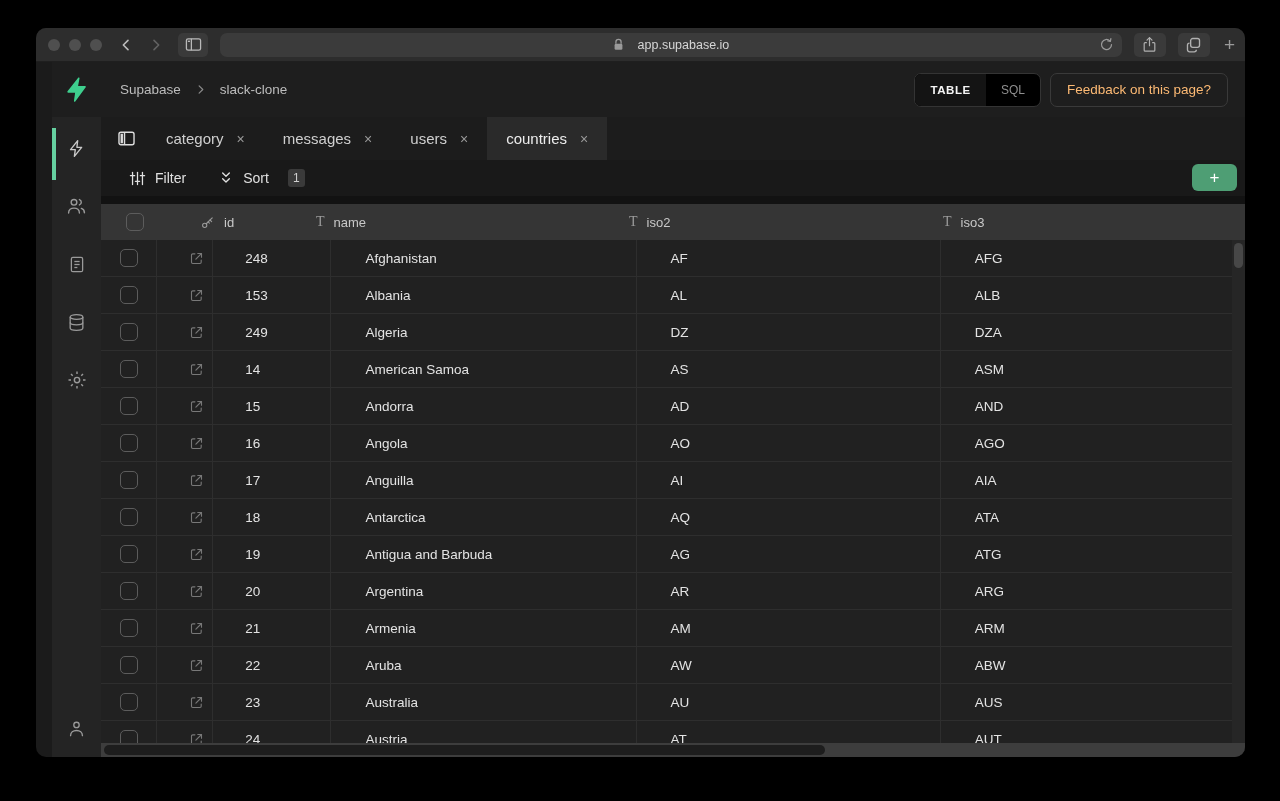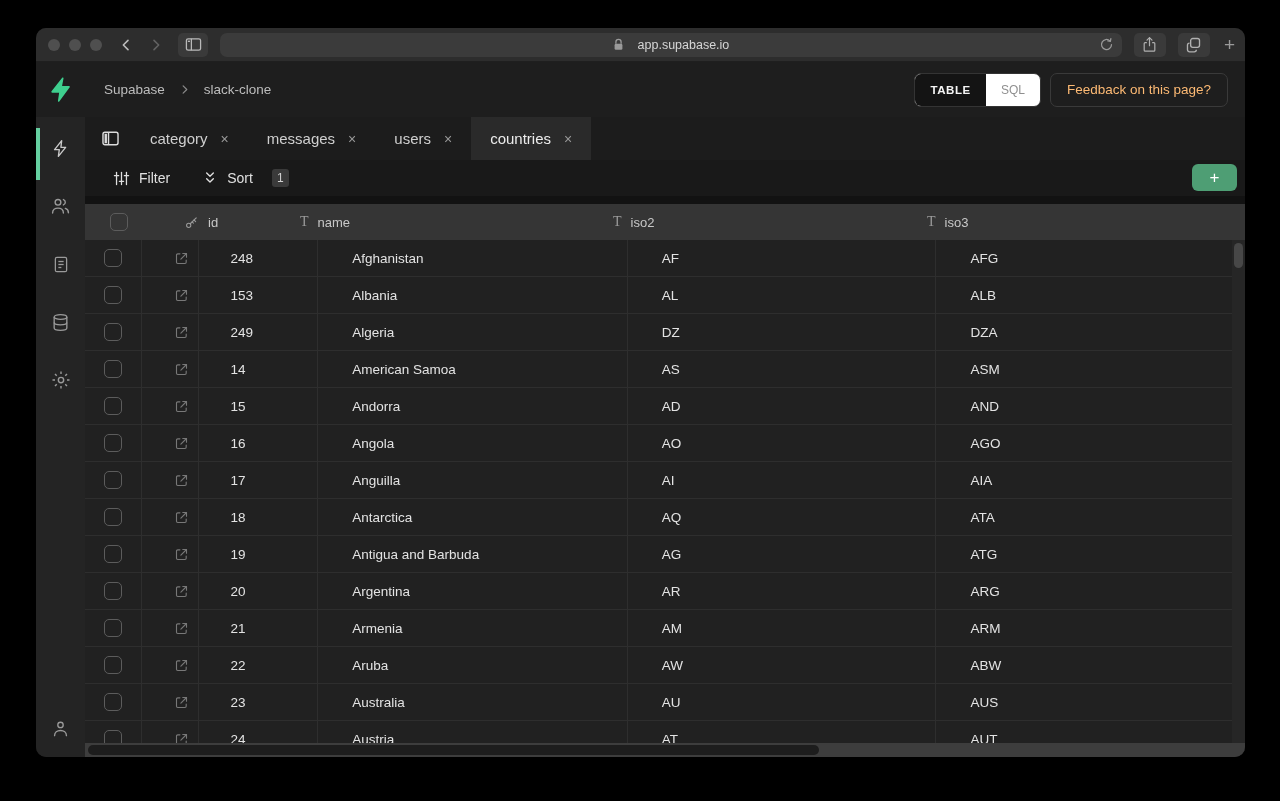--- a/index.html
+++ b/index.html
@@ -18,26 +18,26 @@
   .panel-btn { width:30px; height:24px; background:#3a3a3a; margin-right:12px; }
   .urlfield { flex:1; height:24px; background:#3b3b3b; border-radius:7px; position:relative;
     display:flex; align-items:center; justify-content:center; gap:14px; color:#d6d6d6;
     font-size:12.5px; }
   .reload { position:absolute; right:8px; top:4px; }
   .tb-right { display:flex; align-items:center; gap:12px; margin-left:12px; }
   .sq-btn { width:32px; height:24px; background:#3a3a3a; }
   .newtab { color:#9a9a9a; font-size:19px; line-height:1; padding:0 2px; }
 
   
-  .app { flex:1; display:flex; flex-direction:column; min-height:0; }
+  .app { flex:1; display:flex; flex-direction:column; min-height:0;margin-left:16px; }
   .app-header { height:55px; background:#1e1e1e; display:flex; align-items:center; flex:none; }
   .logo-cell { width:49px; height:55px; display:flex; align-items:center; justify-content:center; flex:none; }
   .crumbs { display:flex; align-items:center; gap:14px; margin-left:19px; font-size:13.5px; color:#bdbdbd; }
   .hdr-right { margin-left:auto; display:flex; align-items:center; gap:9px; margin-right:17px; }
-  .segmented { display:flex; align-items:center; background:#ffffff; border:1px solid #343434;
+  .segmented { display:flex; align-items:center; background:#000000; border:1px solid #343434;
     border-radius:7px; height:34px; overflow:hidden; }
   .seg { padding:0 15px; height:100%; display:flex; align-items:center; font-size:12px; color:#8f8f8f; }
   .seg.active { background:#141414; color:#f5f5f5; font-weight:bold; letter-spacing:.6px; font-size:11.5px; }
   .feedback { height:34px; padding:0 16px; border:1px solid #3a3a3a; border-radius:7px;
     background:#1e1e1e; color:#fdba74; font-size:13.5px; display:flex; align-items:center; }
 
   
   .app-body { flex:1; display:flex; min-height:0; }
   .rail { width:49px; background:#242424; position:relative; flex:none;
     display:flex; flex-direction:column; align-items:center; padding-top:18px; gap:32px; }

